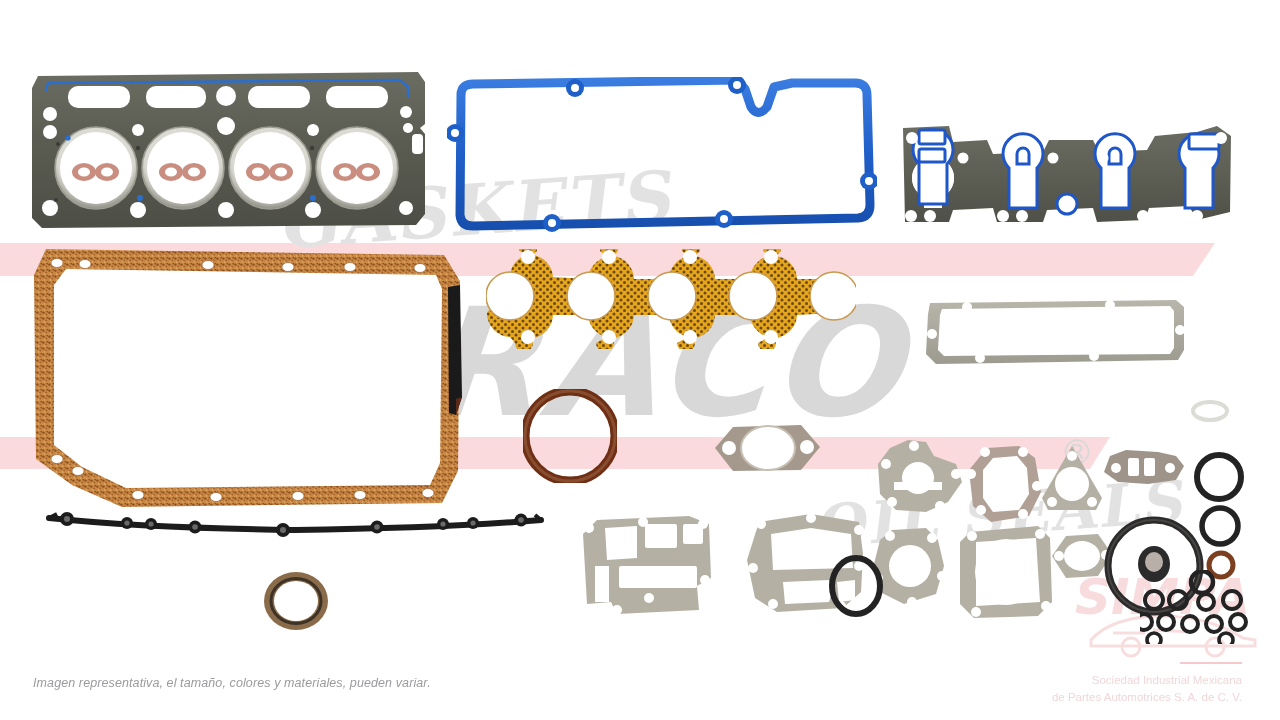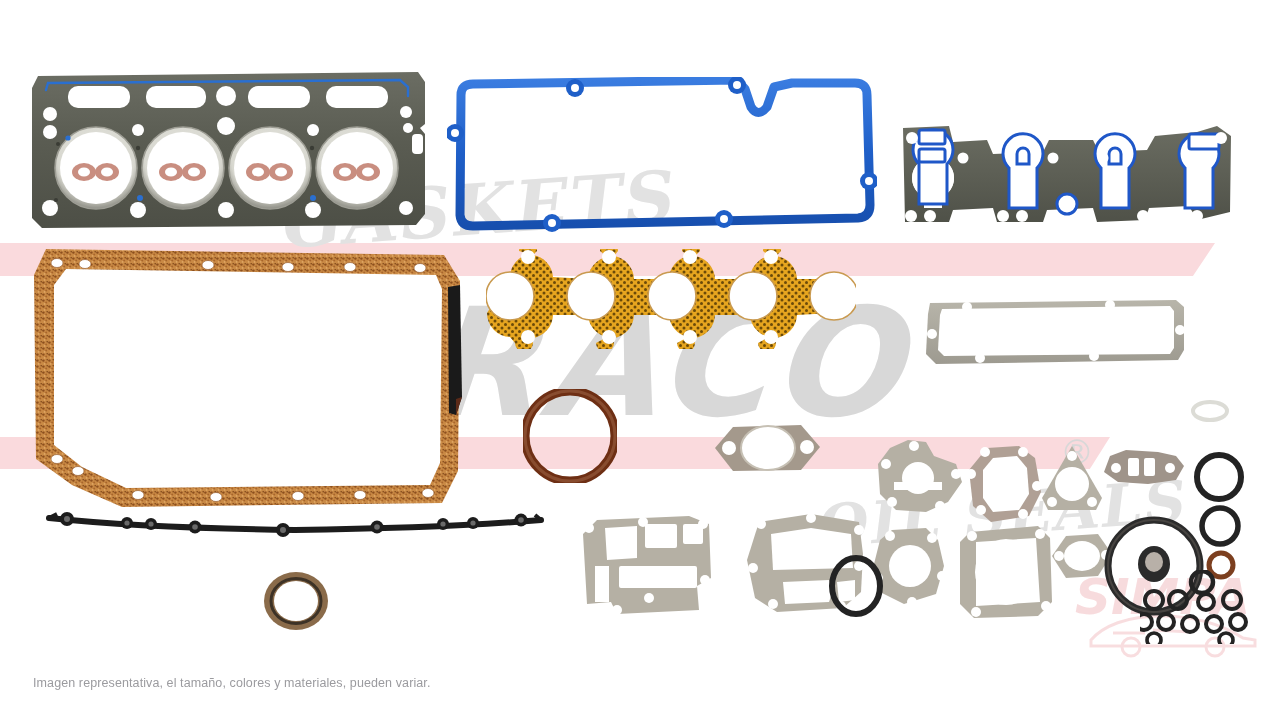--- a/index.html
+++ b/index.html
@@ -129,20 +129,21 @@
   .part { position: absolute; }
 
   
   .footer-left {
     position: absolute;
     left: 33px; top: 676px;
     font-size: 12.5px;
     color: #9b9b9f;
     letter-spacing: 0.1px;
     z-index: 5;
+    font-style: italic;
   }
   .footer-right {
     position: absolute;
     right: 38px; top: 662px;
     text-align: right;
     font-size: 11.5px;
     color: #f0d7d9;
     line-height: 1.45;
     z-index: 5;
   }
@@ -652,14 +653,19 @@
       </g>
     </svg>
 
     <svg class="part" style="left:1190px; top:398px;" width="40" height="26" viewBox="0 0 40 26">
       <ellipse cx="20" cy="13" rx="17" ry="9" fill="none" stroke="#dcdcd6" stroke-width="4"></ellipse>
     </svg>
 
   </div>
 
   <div class="footer-left">Imagen representativa, el tamaño, colores y materiales, pueden variar.</div>
+  <div class="footer-right">
+    <div class="rule"></div>
+    <div>Sociedad Industrial Mexicana</div>
+    <div>de Partes Automotrices S. A. de C. V.</div>
+  </div>
 
 </div>
 
 </body></html>

